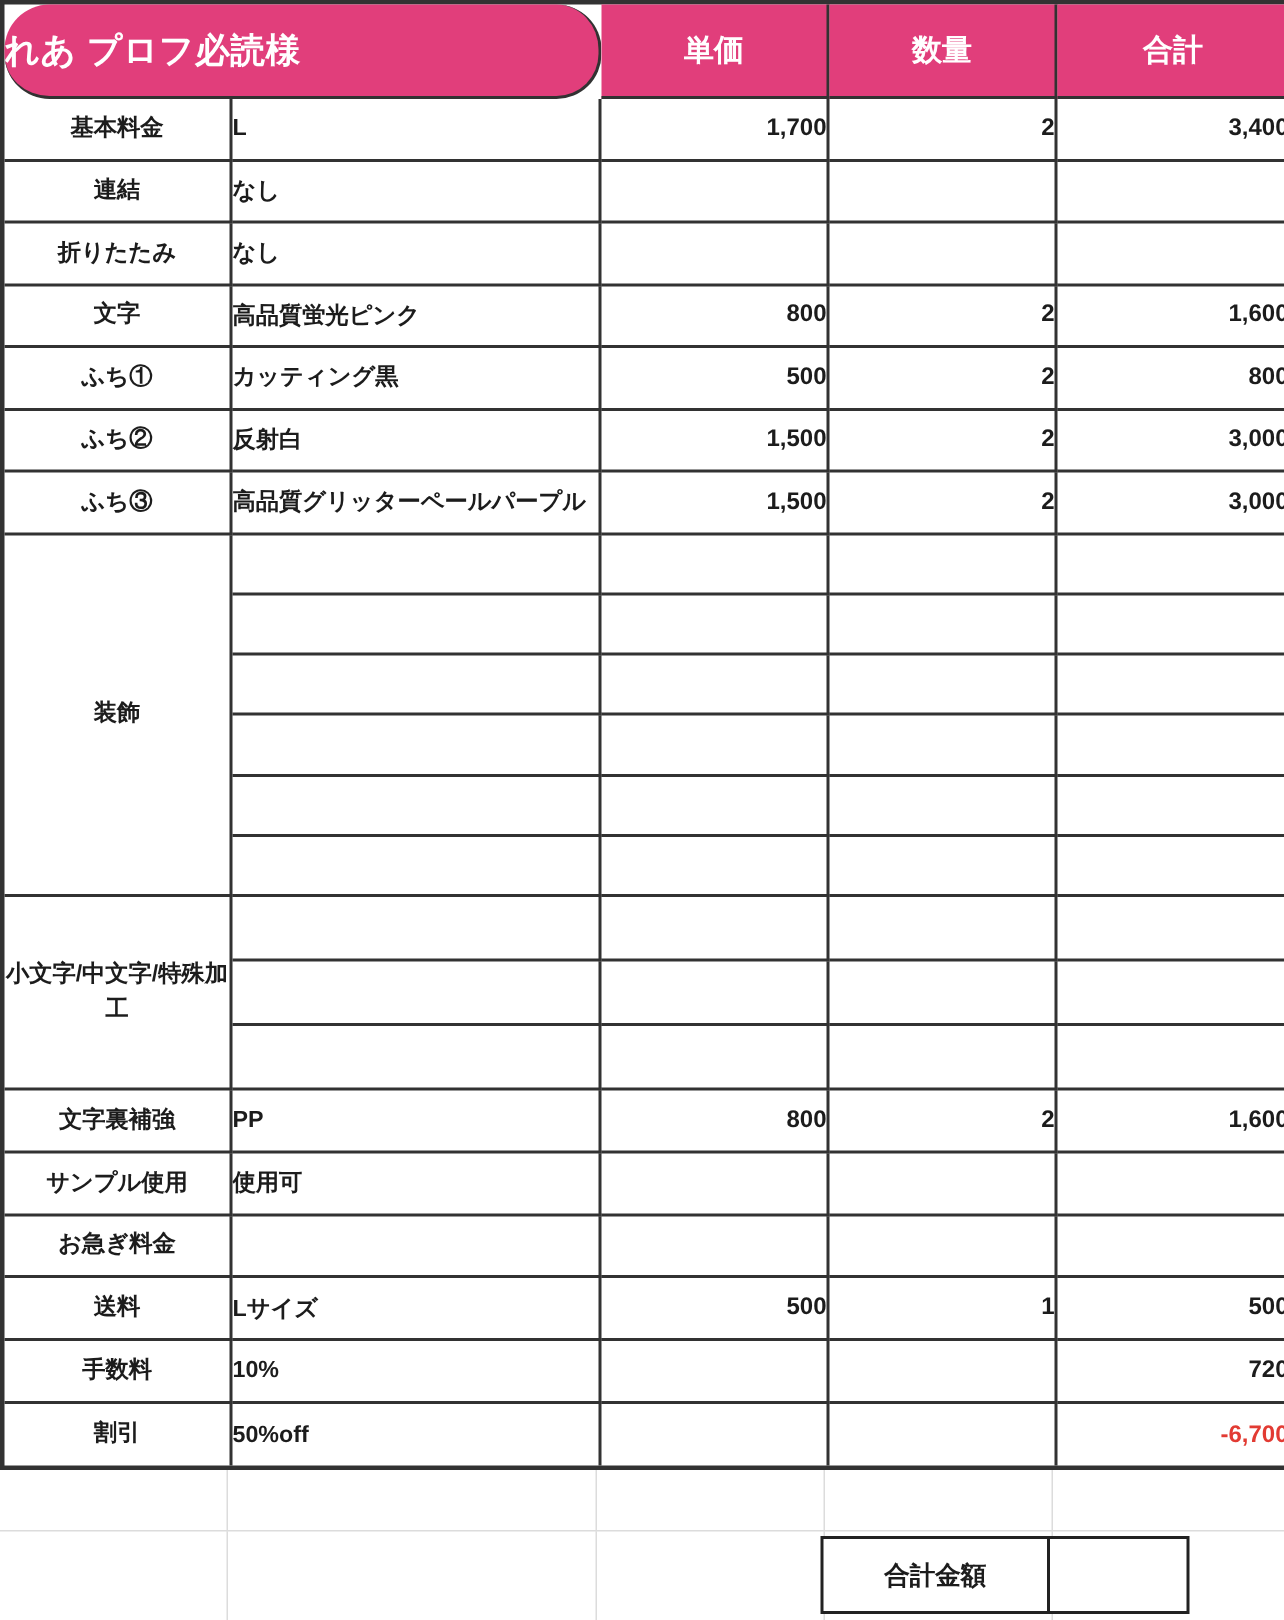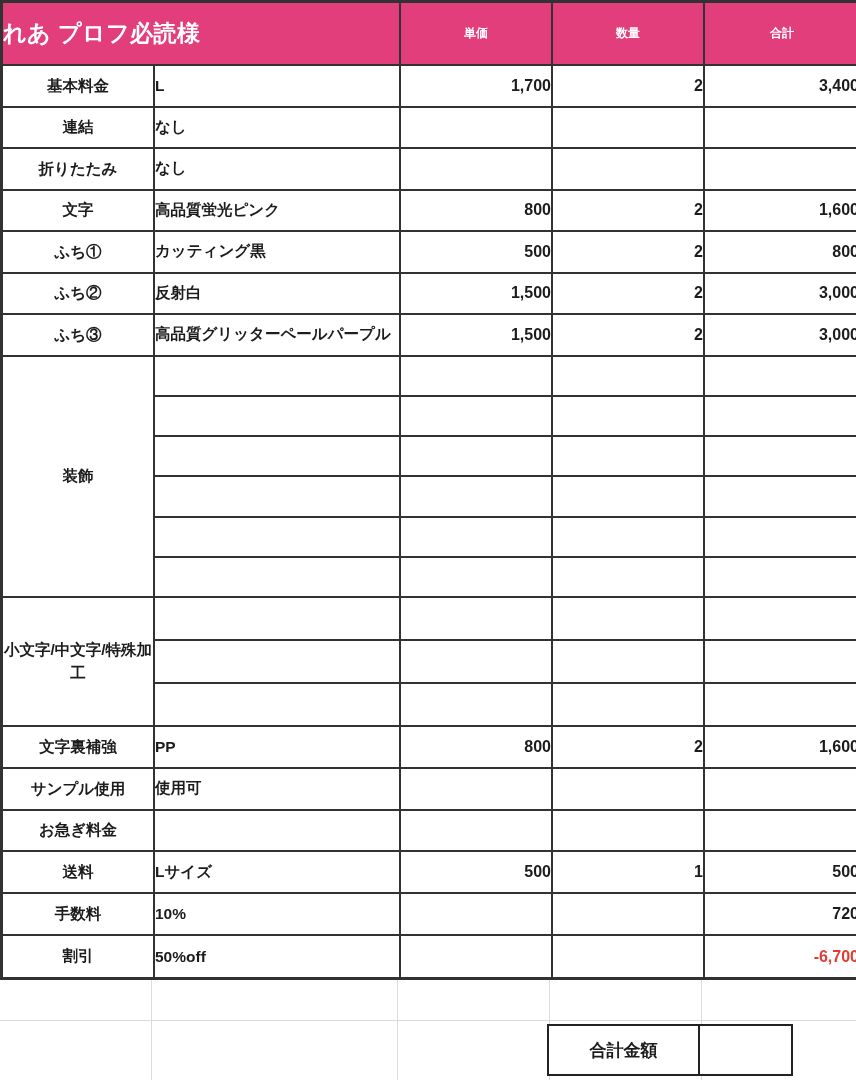--- a/index.html
+++ b/index.html
@@ -13,22 +13,22 @@
     border-collapse: separate; border-spacing: 0; table-layout: fixed;
     width: 856px; border: 3px solid #323232;
   }
   .main-table th, .main-table td {
     border-right: 2px solid #323232; border-bottom: 2px solid #323232;
     padding: 0; overflow: hidden; vertical-align: middle;
   }
   .main-table th.h-last, .main-table td.c-last { border-right: none; }
   .main-table tr.row-final > td { border-bottom: none; }
   thead th { background: #e13e7b; color: #ffffff; }
-  .h-title { text-align: left; padding-left: 14px; font-size: 23px; letter-spacing: 0.5px; }
-  .h-col { font-size: 12px; }
+  .h-title { text-align: left; padding-left: 14px; font-size: 23px; letter-spacing: 0.5px; border-radius: 30px; }
+  .h-col { font-size: 20px; }
   .c-label { text-align: center; font-size: 15.5px; padding: 0 6px; line-height: 1.45; margin-left: 36px; }
   .c-desc  { text-align: left;  font-size: 15.5px; padding-left: 12px; }
   .c-num   { text-align: right; font-size: 16px; padding-right: 13px; }
   .neg { color: #e23b33; }
 
   .footer-area { position: relative; width: 856px; height: 100px; }
   .ghost-table {
     border-collapse: separate; border-spacing: 0; table-layout: fixed;
     width: 856px; position: absolute; top: 0; left: 0;
   }

